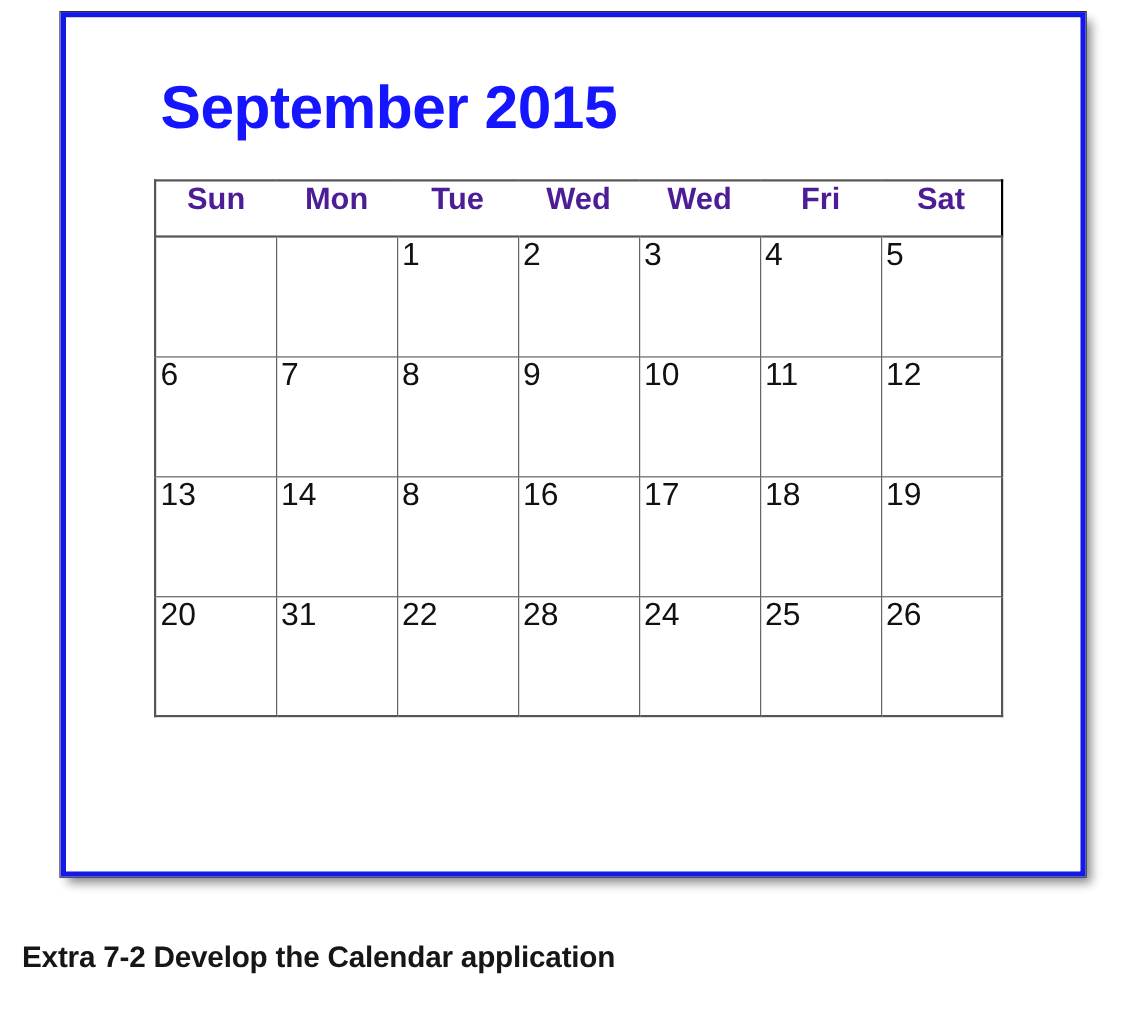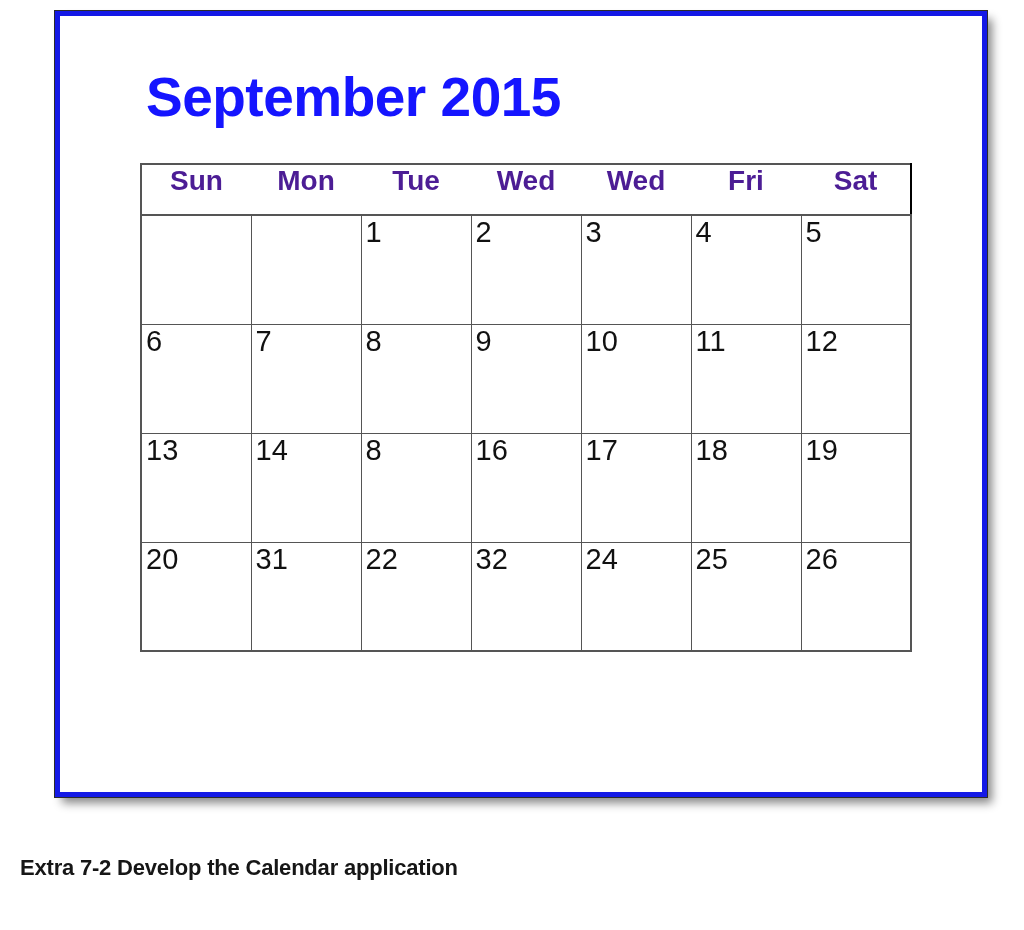--- a/index.html
+++ b/index.html
@@ -110,21 +110,21 @@
   }
   table.calendar tbody tr:last-child td { border-bottom: 2px solid #555555; }
   table.calendar tbody td.edge-left  { border-left: 2px solid #555555; }
   table.calendar tbody td.edge-right { border-right: 2px solid #555555; }
 
   
   .caption {
     position: absolute;
     left: 20px;
     top: 855px;
-    font-size: 22px;
+    font-size: 27px;
     font-weight: bold;
     color: #161616;
     letter-spacing: -0.2px;
     white-space: nowrap;
   }
 </style>
 </head>
 <body>
 
 <div id="root">
@@ -182,21 +182,21 @@
                 <td>8</td>
                 <td>16</td>
                 <td>17</td>
                 <td>18</td>
                 <td class="edge-right">19</td>
               </tr>
               <tr>
                 <td class="edge-left">20</td>
                 <td>31</td>
                 <td>22</td>
-                <td>32</td>
+                <td>28</td>
                 <td>24</td>
                 <td>25</td>
                 <td class="edge-right">26</td>
               </tr>
             </tbody>
           </table>
         </div>
 
       </div>
     </div>

